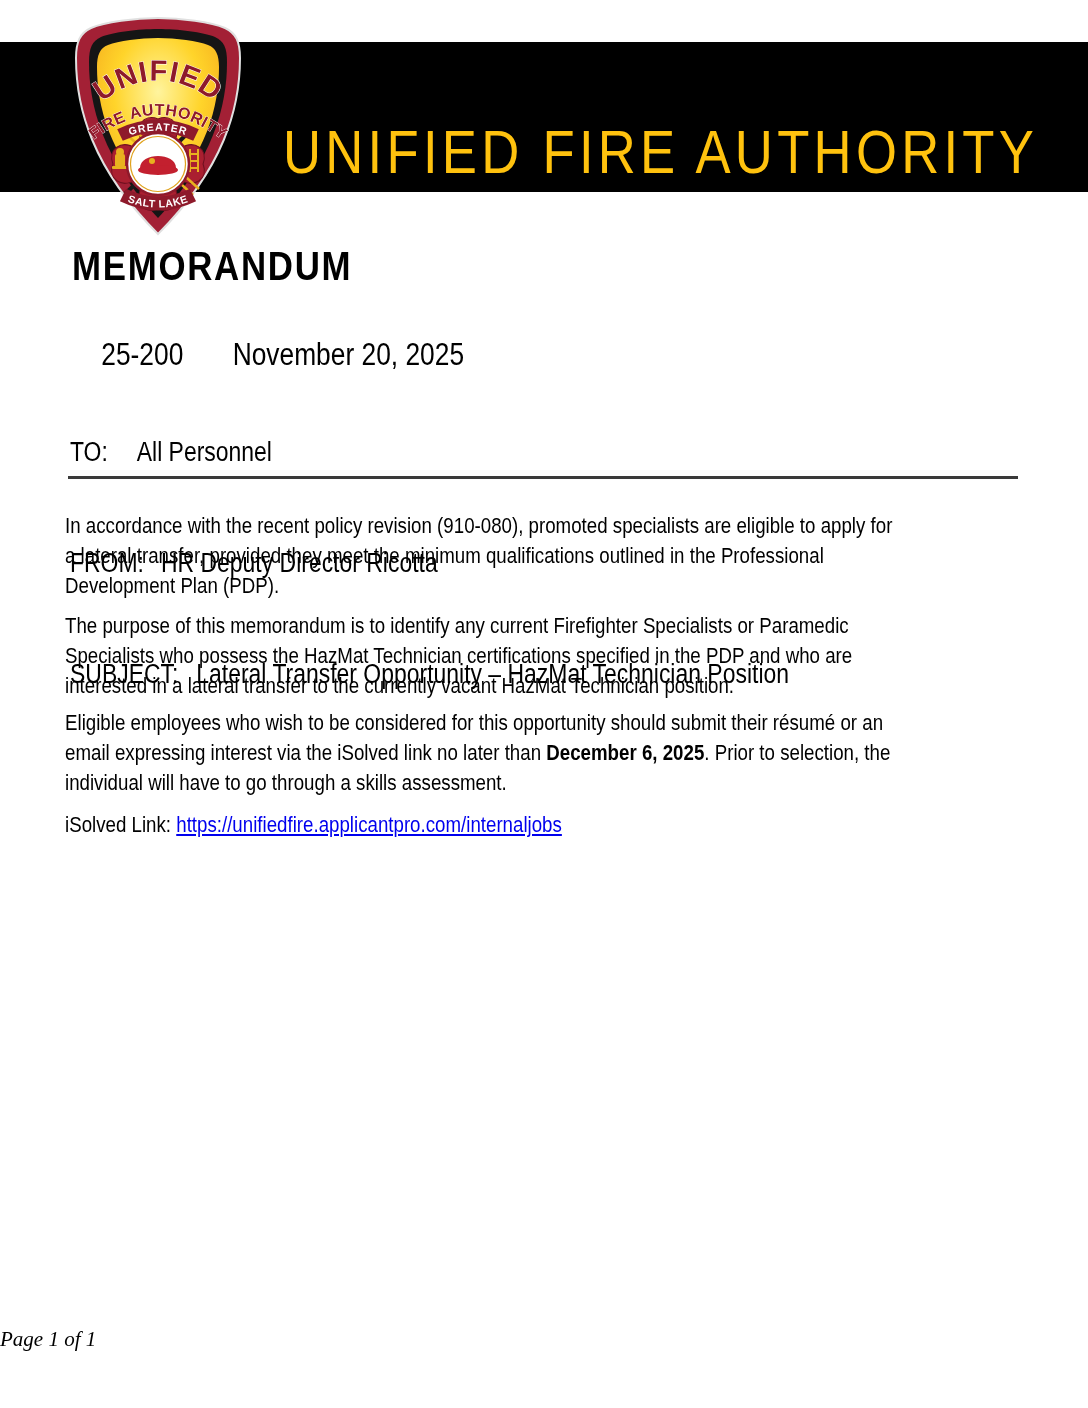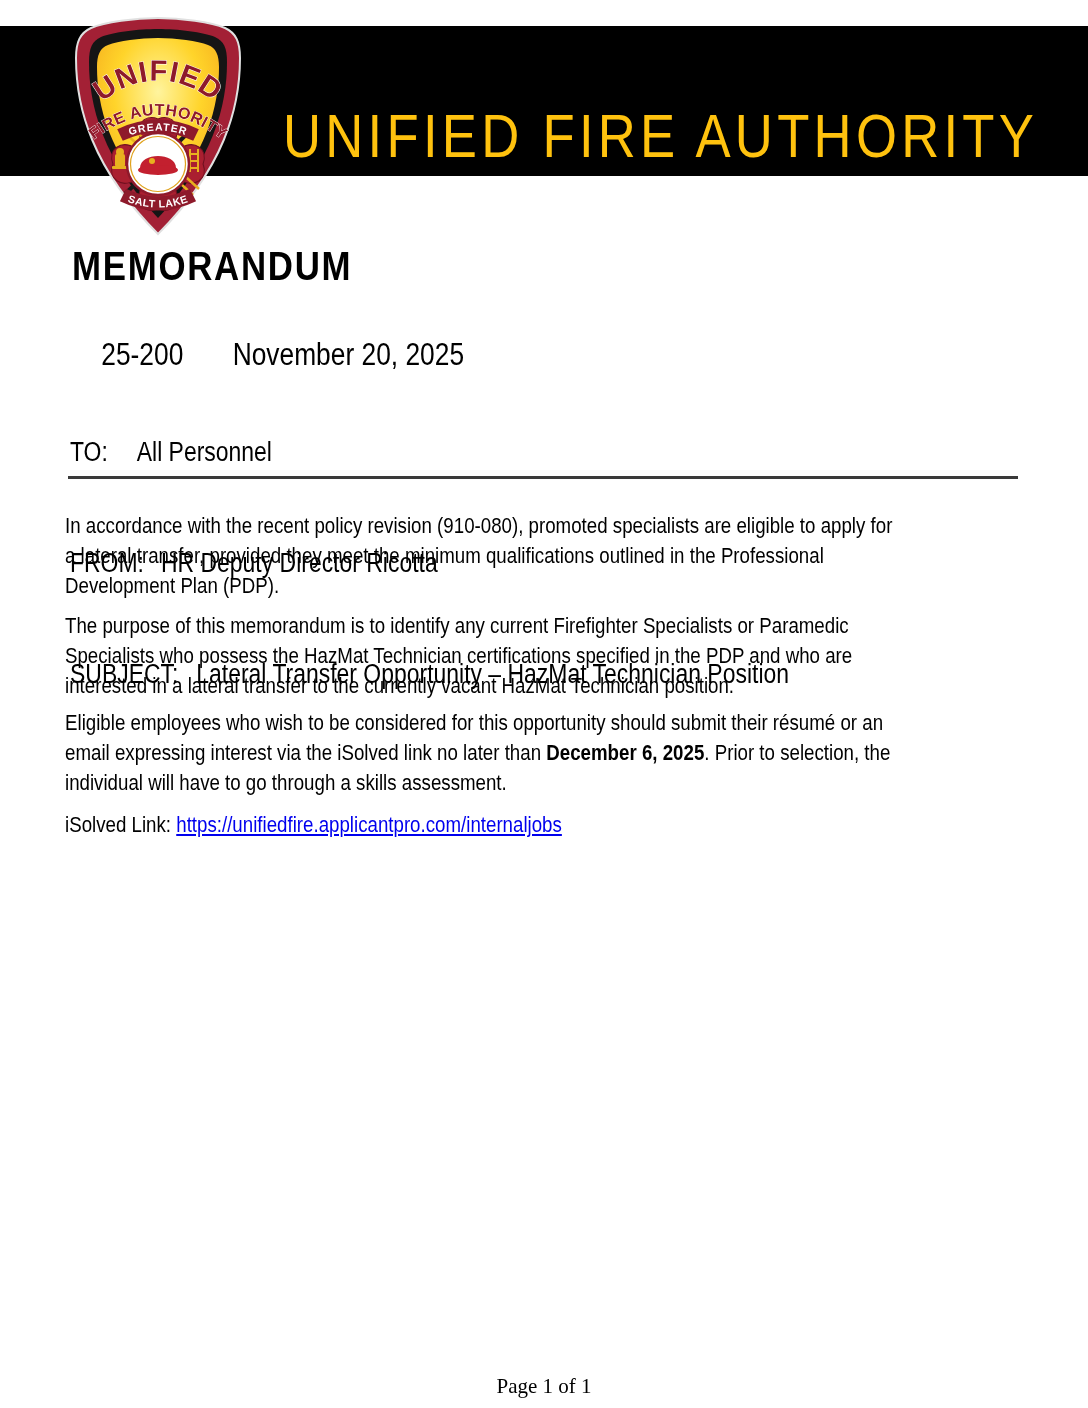--- a/index.html
+++ b/index.html
@@ -2,21 +2,21 @@
 <html><head>
 <meta charset="utf-8">
 <style>
   html,body{margin:0;padding:0;background:#ffffff;}
   .page{
     position:relative; width:1088px; height:1408px; background:#ffffff;
     font-family:"Liberation Sans", sans-serif; color:#000; overflow:hidden;
   }
   
   .band{
-    position:absolute; left:0; top:26px; width:1088px; height:150px;
+    position:absolute; left:0; top:42px; width:1088px; height:150px;
     background:#000000;
   }
   .org-title{
     position:absolute; left:283px; top:74px;
     font-size:62px; letter-spacing:5px; color:#FFC20E; line-height:1.15;
     white-space:pre; transform:scaleX(0.85); transform-origin:0 0;
   }
   .crest{ position:absolute; left:63px; top:14px; width:190px; height:228px; }
   
   .cond{ transform:scaleX(0.85); transform-origin:0 0; }
@@ -51,22 +51,22 @@
   .p2{ top:611px; }
   .p3{ top:708px; }
   .link-row{
     position:absolute; left:65px; top:810px;
     font-size:22px; line-height:30px; white-space:pre; width:1200px;
   }
   .hyperlink{ color:#0000EE; text-decoration:underline; cursor:pointer; }
   .bold{ font-weight:bold; }
   
   .footer{
-    position:absolute; left:0; top:1374px; width:1088px; text-align:center;
-    font-family:"Liberation Serif", serif; font-size:21px; color:#000;
+    position:absolute; left:0; top:1327px; width:1088px; text-align:left;
+    font-family:"Liberation Serif", serif; font-size:21px; color:#000;font-style:italic;
   }
 </style>
 </head>
 <body>
 
 <div class="page">
 
   <div class="band">
     <div class="org-title">UNIFIED FIRE AUTHORITY</div>
   </div>

